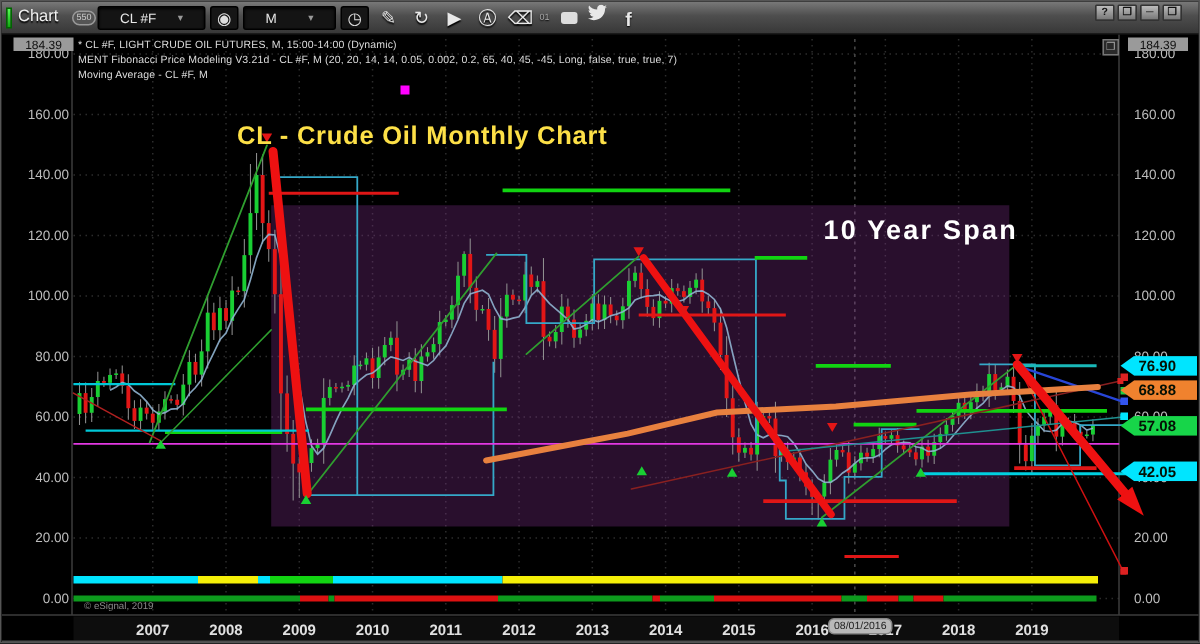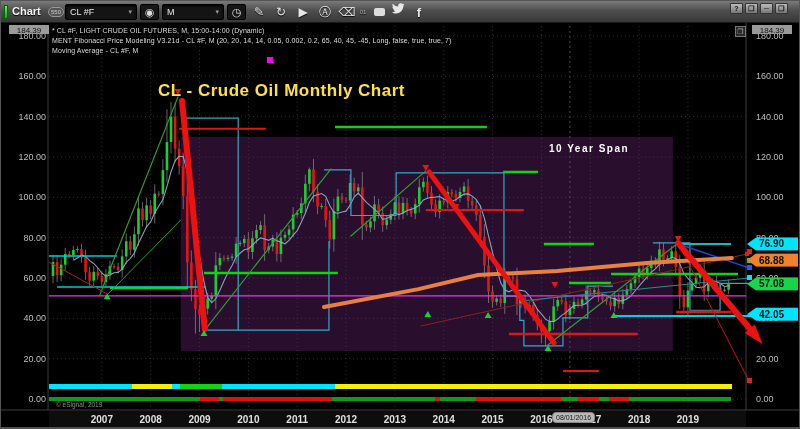--- a/index.html
+++ b/index.html
@@ -2,41 +2,41 @@
 <html><head>
 <meta charset="utf-8">
 <style>
   html,body{margin:0;padding:0;background:#222;}
   *{box-sizing:border-box;font-family:"Liberation Sans",sans-serif;}
   #win{position:relative;width:800px;height:429px;background:#000;overflow:hidden;border:1px solid #555;}
   
   #titlebar{position:absolute;left:0;top:0;width:800px;height:22px;
     background:linear-gradient(#7a7a7a,#4e4e4e 45%,#383838);border-bottom:1px solid #1a1a1a;z-index:30;}
   #accent{position:absolute;left:3px;top:4px;width:4px;height:14px;background:linear-gradient(#5f5,#1a1);border:1px solid #060;}
-  #wtitle{position:absolute;left:11px;top:4px;color:#f2f2f2;font-size:11px;font-weight:bold;text-shadow:0 1px 1px #000;}
+  #wtitle{position:absolute;left:11px;top:4px;color:#f2f2f2;font-size:11px;font-weight:normal;text-shadow:0 1px 1px #000;}
   #wbadge{position:absolute;left:47px;top:6px;min-width:14px;height:10px;border:1px solid #999;border-radius:5px;
     color:#ccc;font-size:6px;line-height:9px;text-align:center;padding:0 2px;background:#555;}
   .combo{position:absolute;top:3px;height:16px;background:#141414;border:1px solid #000;box-shadow:inset 0 1px 2px #000;
-    color:#e8e8e8;font-size:9px;display:flex;align-items:center;padding:0 4px;border-radius:2px;}
+    color:#e8e8e8;font-size:9px;display:flex;align-items:center;padding:0 14px;border-radius:2px;}
   .combo .car{margin-left:auto;color:#999;font-size:7px;padding-left:6px;}
   .iconbtn{position:absolute;top:3px;width:19px;height:16px;background:#161616;border:1px solid #000;border-radius:2px;
     color:#ddd;font-size:11px;display:flex;align-items:center;justify-content:center;}
   .flaticon{position:absolute;top:2px;height:18px;display:flex;align-items:center;justify-content:center;
     color:#e8e8e8;font-size:12px;width:18px;text-shadow:0 1px 1px #000;}
   .bubble{width:11px;height:8px;background:#ddd;border-radius:2px;position:relative;}
   .bubble:after{content:"";position:absolute;left:2px;bottom:-3px;border:3px solid transparent;border-top-color:#ddd;border-left-width:2px;border-right-width:1px;}
   .winbtn{position:absolute;top:2px;height:11px;width:13px;background:linear-gradient(#bbb,#777);border:1px solid #333;
     color:#111;font-size:7px;font-weight:bold;line-height:9px;text-align:center;border-radius:1px;}
   
   .ov{position:absolute;z-index:20;}
   #legend{left:51px;top:25px;color:#dcdcdc;font-size:7px;line-height:10px;letter-spacing:.1px;white-space:nowrap;}
   #website{left:150px;top:55px;color:#2e6fe0;font-size:17px;font-weight:bold;font-style:italic;}
   #wsq{left:266px;top:56px;width:6px;height:6px;background:#f0f;}
   #ctitle{left:157px;top:80px;color:#fde047;font-size:17px;font-weight:bold;letter-spacing:.5px;}
-  #spanlbl{left:548px;top:142px;color:#fff;font-size:10px;letter-spacing:1.5px;font-weight:bold;}
+  #spanlbl{left:548px;top:142px;color:#fff;font-size:18px;letter-spacing:1.5px;font-weight:bold;}
   #copyr{left:55px;top:400px;color:#8a8a8a;font-size:6.5px;}
   #dynlbl{left:48px;top:413px;color:#9a9a9a;font-size:8px;font-weight:bold;display:flex;align-items:flex-end;gap:2px;margin-top:36px;}
   #dynico{width:9px;height:8px;border:1px solid #888;background:#333;font-size:5px;color:#bbb;line-height:7px;text-align:center;}
   #cursorbadge{left:551px;top:411px;background:#b9b9b9;color:#222;font-size:7px;border-radius:4px;
     padding:1px 3px;border:1px solid #888;}
   #expandico{left:734px;top:25px;width:11px;height:11px;border:1px solid #777;background:#2a2a2a;color:#aaa;
     font-size:7px;line-height:10px;text-align:center;}
   svg{position:absolute;left:0;top:0;z-index:5;}
   svg text{font-family:"Liberation Sans",sans-serif;}
 </style>

